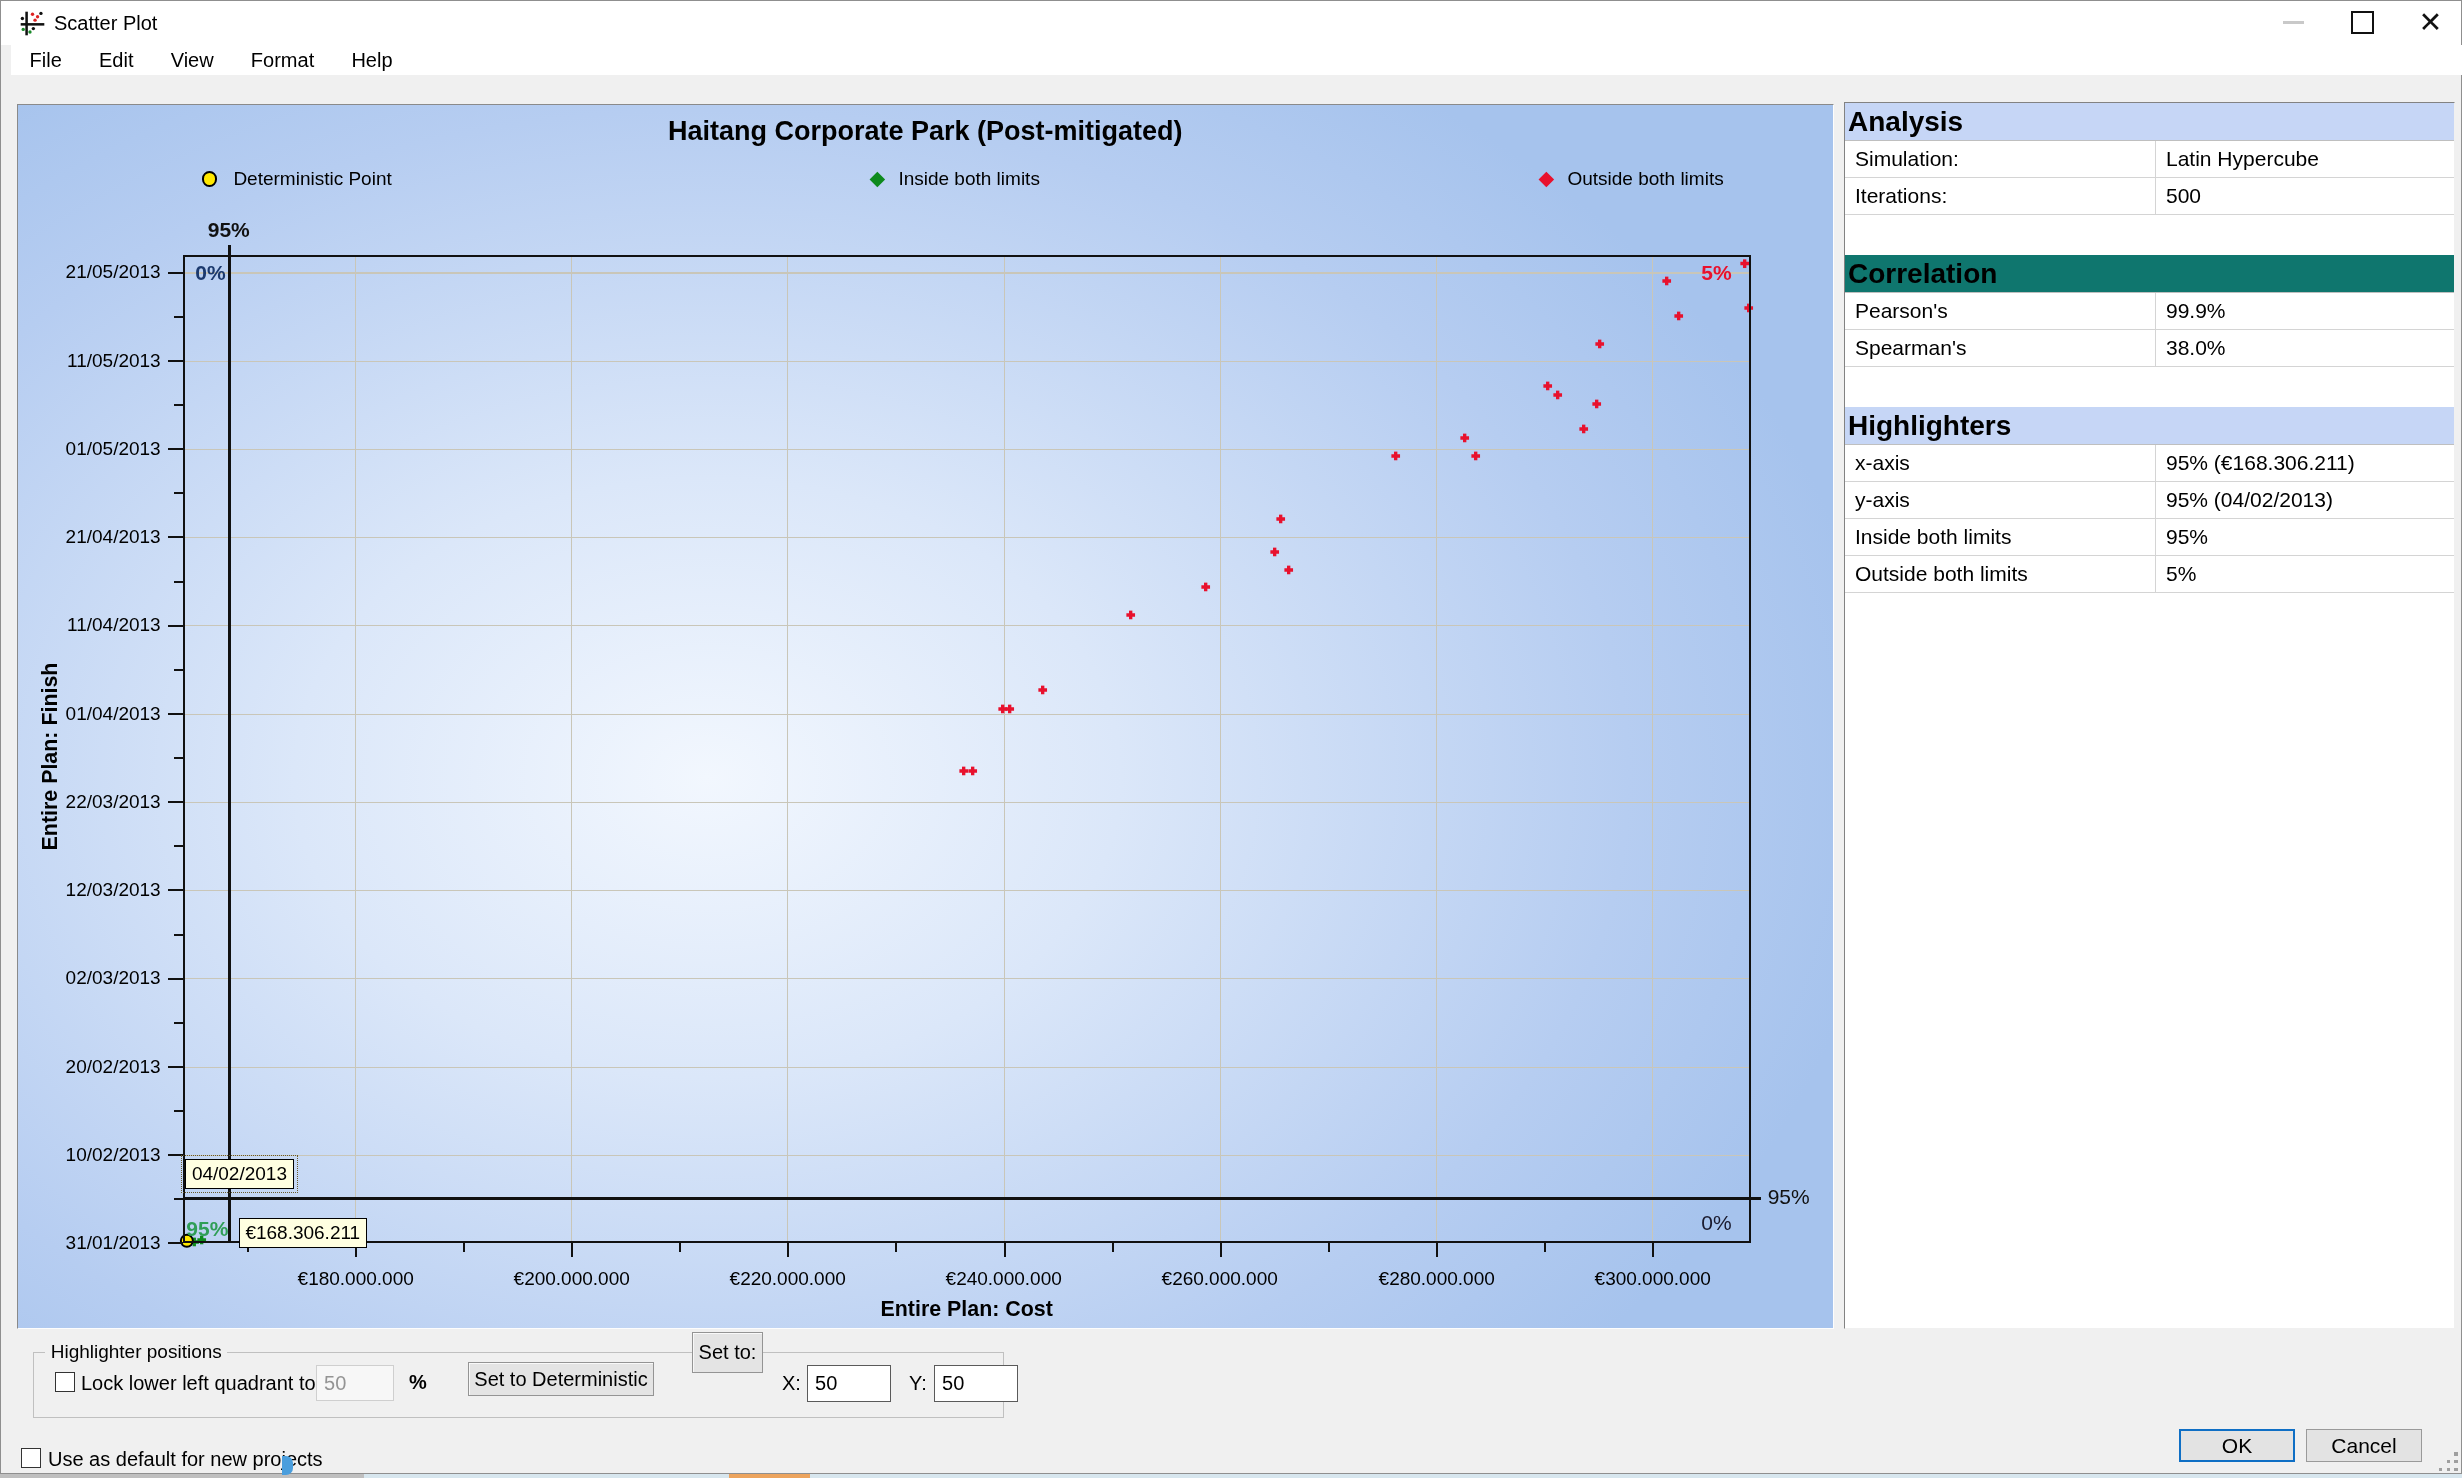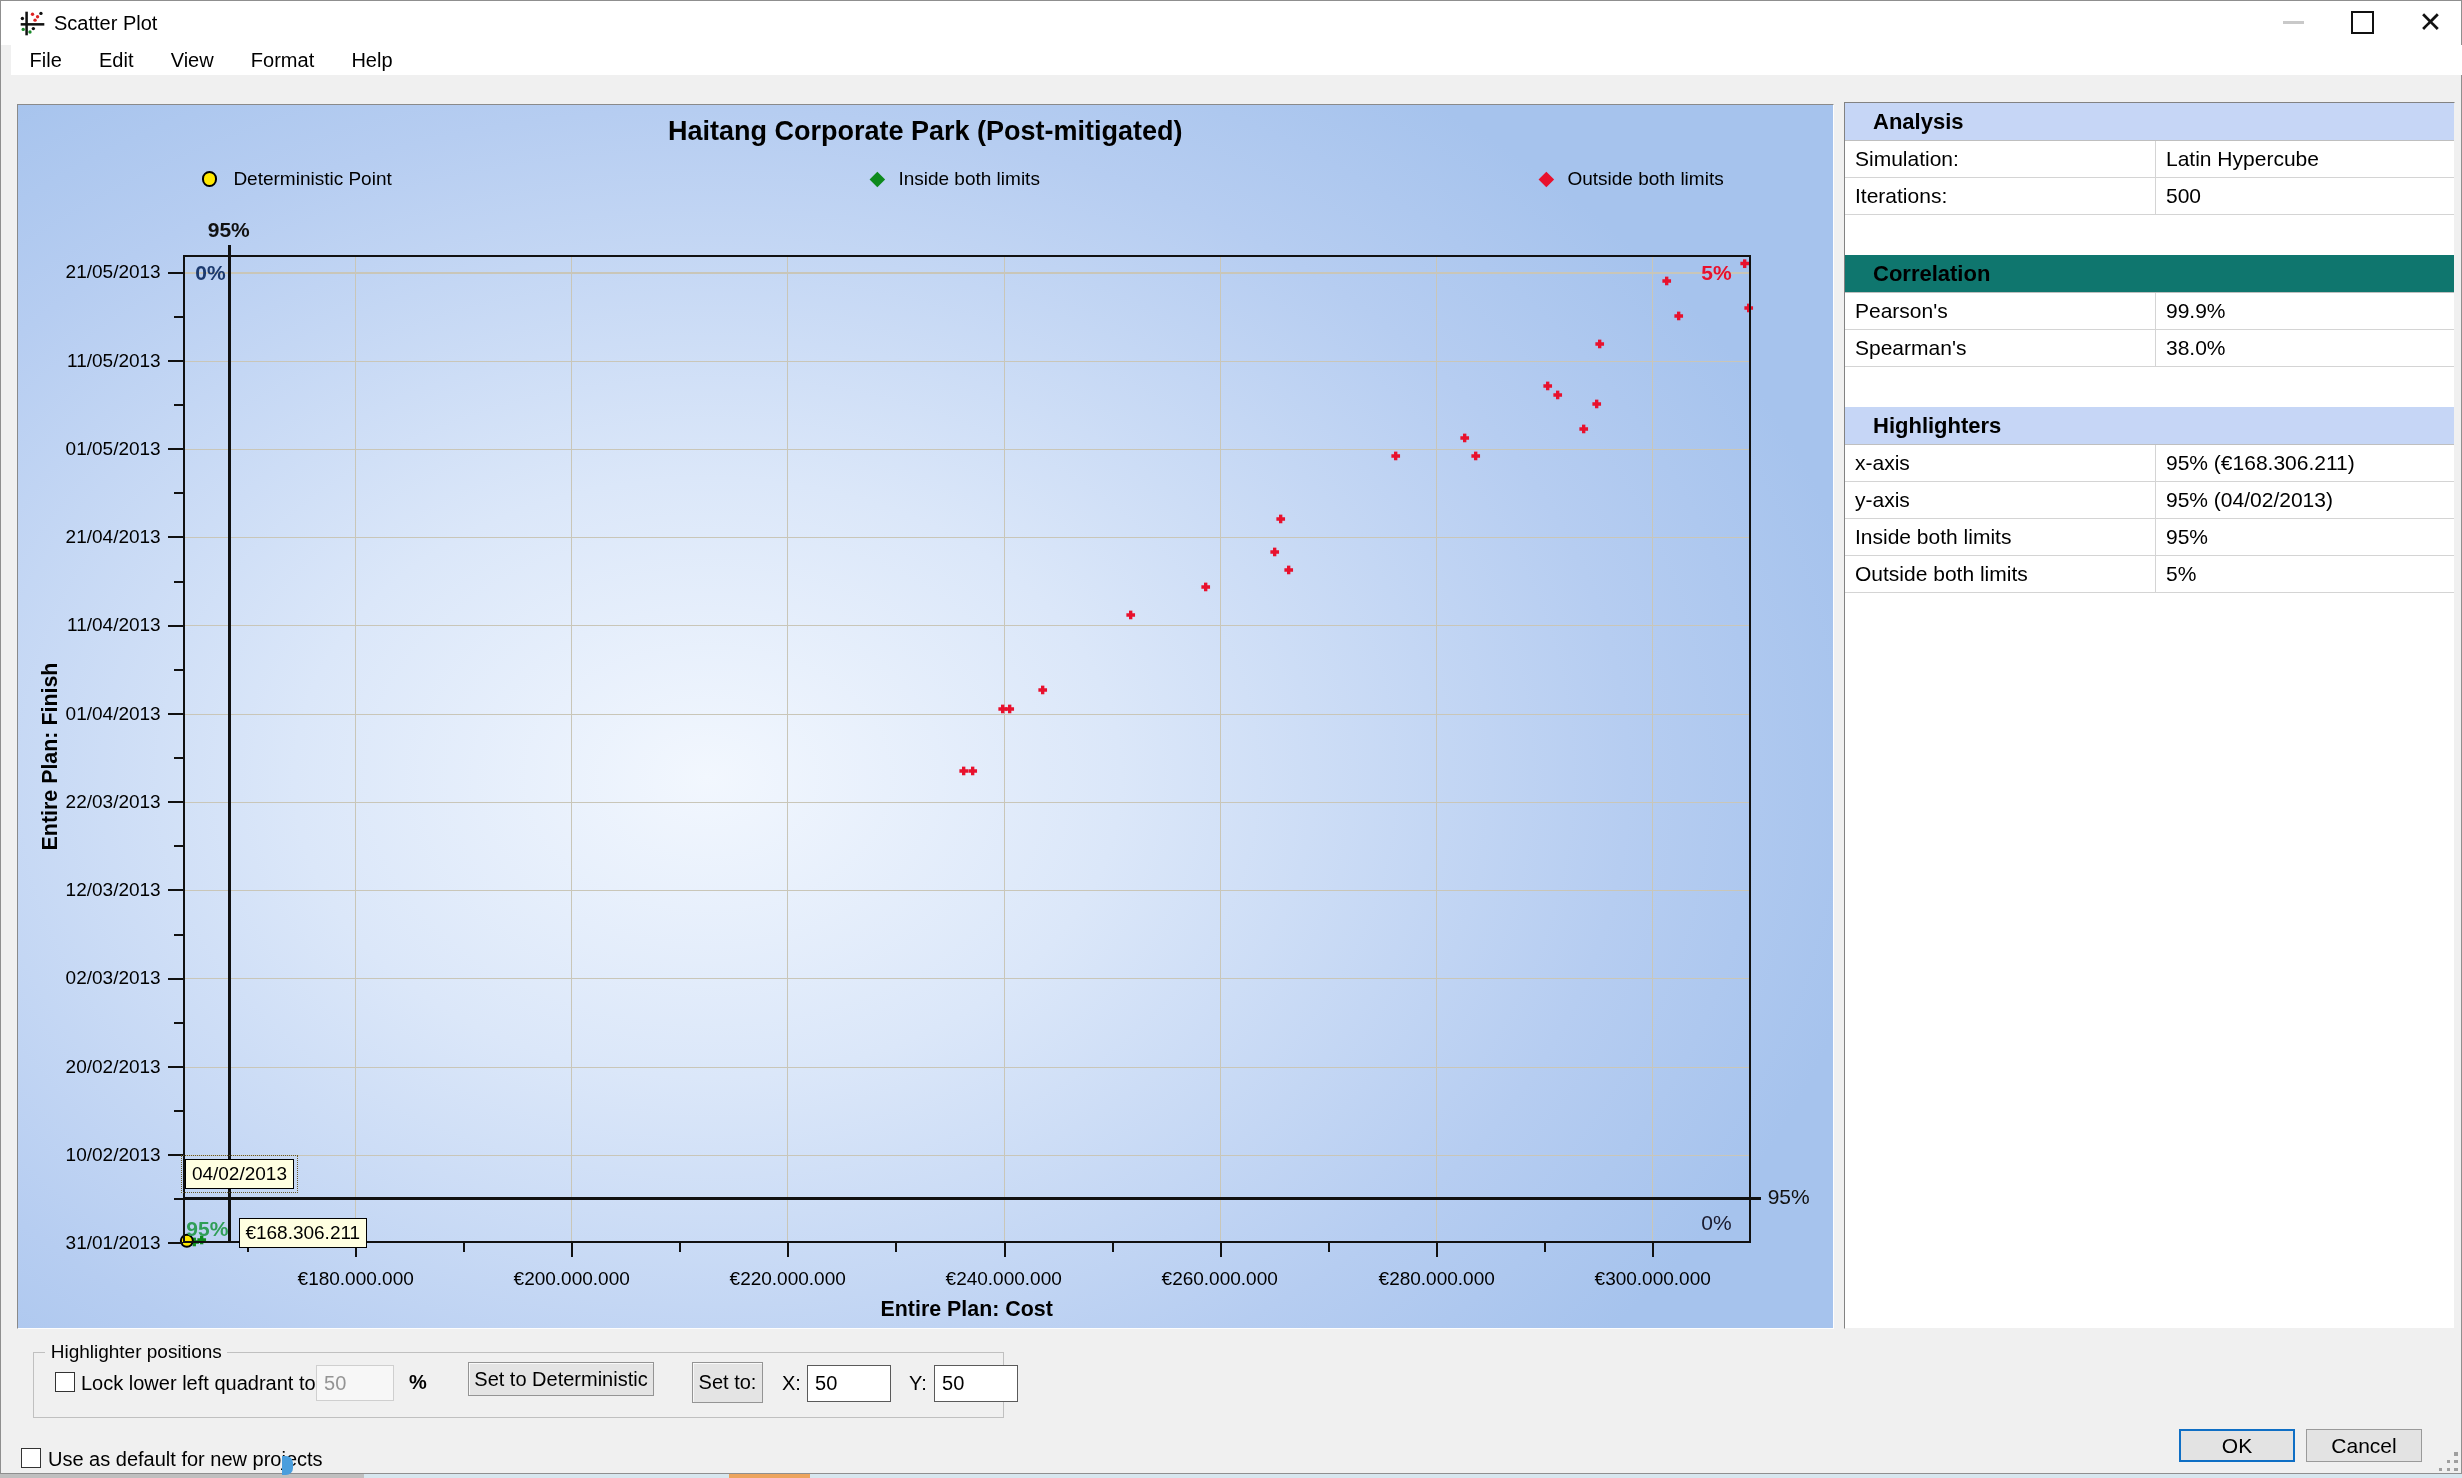--- a/index.html
+++ b/index.html
@@ -44,21 +44,21 @@
   .tooltip{position:absolute;background:#ffffe1;border:1.4px solid #000;font-size:19px;color:#000;
     padding:2.9px 5.7px;white-space:nowrap;z-index:5;}
   #tt-date-wrap{position:absolute;border:1.4px dotted #6b5b2a;padding:2.9px;z-index:5;}
   #tt-date-wrap .tooltip{position:relative;}
   #axis-title-x{position:absolute;font-size:21.4px;font-weight:bold;color:#000;transform:translateX(-50%);white-space:nowrap;}
   #axis-title-y{position:absolute;font-size:21.4px;font-weight:bold;color:#000;transform:rotate(-90deg);transform-origin:center;white-space:nowrap;}
   
   #right-panel{position:absolute;left:1843px;top:101px;width:611px;height:1227px;background:#fff;box-sizing:border-box;
     border-top:1.4px solid #828282;border-left:1.4px solid #828282;border-right:1.4px solid #f0f0f0;border-bottom:1.4px solid #f0f0f0;}
   .rp-header{height:37px;background:#c6d6f6;border-bottom:1.4px solid #bfbfbf;display:flex;align-items:center;
-    font-size:22px;font-weight:bold;color:#000;padding-left:28px;}
+    font-size:28px;font-weight:bold;color:#000;padding-left:3px;}
   .rp-row{height:36px;border-bottom:1.4px solid #d4d4d4;display:flex;font-size:21px;color:#000;}
   .rp-label{width:300px;display:flex;align-items:center;padding-left:10px;box-sizing:border-box;}
   .rp-value{flex:1;display:flex;align-items:center;padding-left:10px;border-left:1.4px solid #d4d4d4;margin-left:10px;}
   .rp-gap{height:40px;}
   
   #groupbox{position:absolute;left:32px;top:1351px;width:971px;height:66px;border:1.4px solid #c0c0c0;box-sizing:border-box;}
   #groupbox-label{position:absolute;left:44px;top:1340px;background:#f0f0f0;padding:0 5.7px;font-size:19px;color:#000;}
   .checkbox{position:absolute;width:20px;height:20px;background:#fff;border:1.4px solid #333;box-sizing:border-box;}
   .ctl-label{position:absolute;font-size:20px;color:#000;white-space:nowrap;}
   .textinput{position:absolute;background:#fff;border:1.4px solid #5a5a5a;box-sizing:border-box;font-size:20px;color:#000;
@@ -290,21 +290,21 @@
       <div class="rp-gap"></div>
     </div>
 
   <div id="groupbox"></div>
   <div id="groupbox-label">Highlighter positions</div>
   <div class="checkbox" style="left:54px;top:1371px"></div>
   <div class="ctl-label" style="left:80px;top:1371px">Lock lower left quadrant to:</div>
   <div class="textinput disabled" style="left:315px;top:1364px;width:78px;height:36px">50</div>
   <div class="ctl-label" style="left:408px;top:1370px;font-weight:bold">%</div>
   <div class="pushbtn" style="left:467px;top:1361px;width:186px;height:34px">Set to Deterministic</div>
-  <div class="pushbtn" style="left:691px;top:1361px;width:71px;height:41px">Set to:</div>
+  <div class="pushbtn" style="left:691px;top:1331px;width:71px;height:41px">Set to:</div>
   <div class="ctl-label" style="left:781px;top:1371px">X:</div>
   <div class="textinput" style="left:806px;top:1364px;width:84px;height:37px">50</div>
   <div class="ctl-label" style="left:908px;top:1371px">Y:</div>
   <div class="textinput" style="left:933px;top:1364px;width:84px;height:37px">50</div>
 
   <div class="checkbox" style="left:20px;top:1447px"></div>
   <div class="ctl-label" style="left:47px;top:1447px">Use as default for new projects</div>
 
   <div id="btn-ok">OK</div>
   <div id="btn-cancel">Cancel</div>

